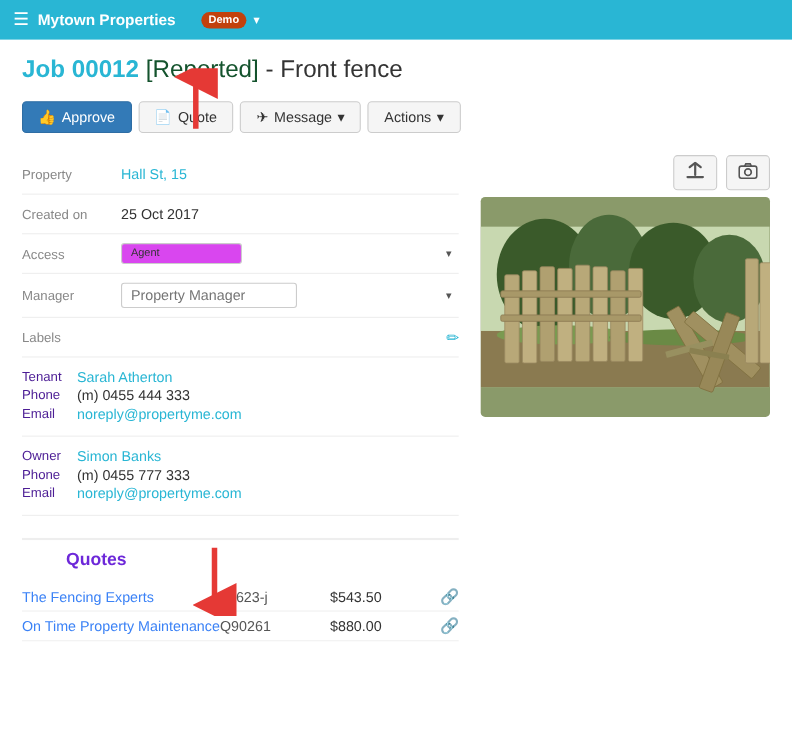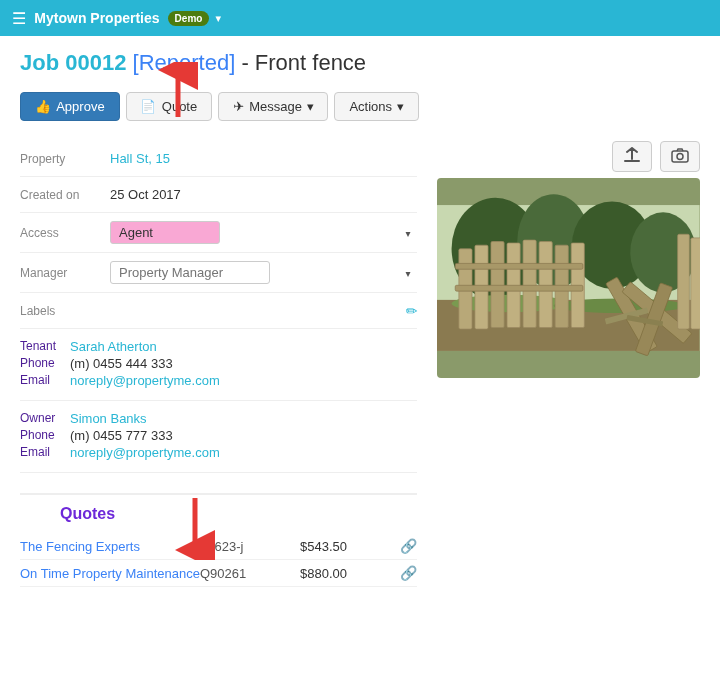--- a/index.html
+++ b/index.html
@@ -10,37 +10,37 @@
       background: #29b6d4;
       height: 36px;
       display: flex;
       align-items: center;
       padding: 0 12px;
       color: #fff;
     }
     .navbar-hamburger { font-size: 16px; margin-right: 8px; }
     .navbar-title { font-size: 14px; font-weight: 600; }
     .navbar-badge {
-      background: #4d7c0f;
+      background: #c2410c;
       color: #fff;
       font-size: 10px;
       padding: 2px 7px;
       border-radius: 10px;
-      margin-left: 8px;
+      margin-left: 23px;
       font-weight: 600;
     }
     .navbar-chevron { margin-left: 6px; font-size: 11px; }
 
     
     .main { padding: 14px 20px; }
 
     
     .job-title { font-size: 22px; color: #333; margin-bottom: 16px; font-weight: 400; }
     .job-title .job-number { color: #29b6d4; font-weight: 600; }
-    .job-title .job-status { color: #3b82f6; }
+    .job-title .job-status { color: #14532d; }
 
     
     .action-buttons { display: flex; gap: 6px; margin-bottom: 20px; }
     .btn {
       display: inline-flex;
       align-items: center;
       gap: 5px;
       padding: 6px 14px;
       border-radius: 4px;
       border: 1px solid transparent;
@@ -79,23 +79,23 @@
       color: #333;
     }
     .calendar-icon { color: #777; font-size: 15px; cursor: pointer; }
 
     
     .select-wrap { display: flex; align-items: center; position: relative; }
     .field-select {
       border: 1px solid #ccc;
       border-radius: 3px;
       padding: 3px 24px 3px 8px;
-      font-size: 13px;
+      font-size: 10px;
       color: #333;
-      background: #f9a8d4;
+      background: #d946ef;
       appearance: none;
       cursor: pointer;
       width: 110px;
     }
     .select-arrow {
       position: absolute;
       right: 7px;
       top: 50%;
       transform: translateY(-50%);
       pointer-events: none;

